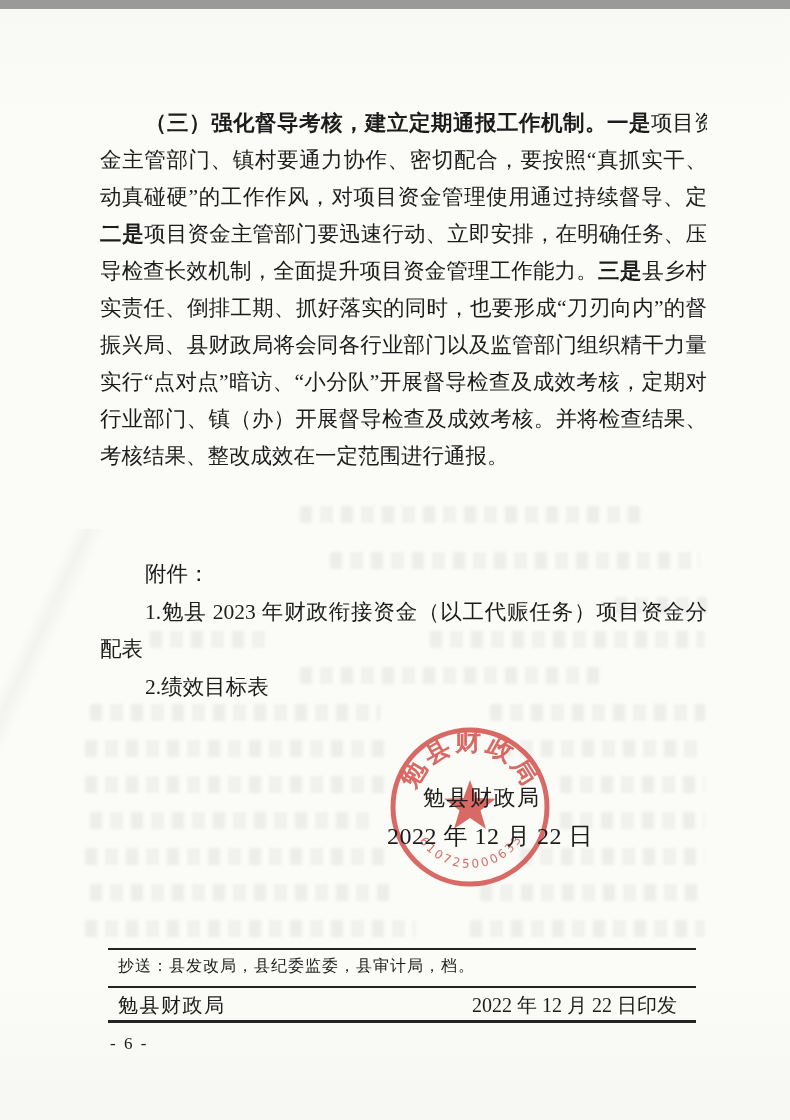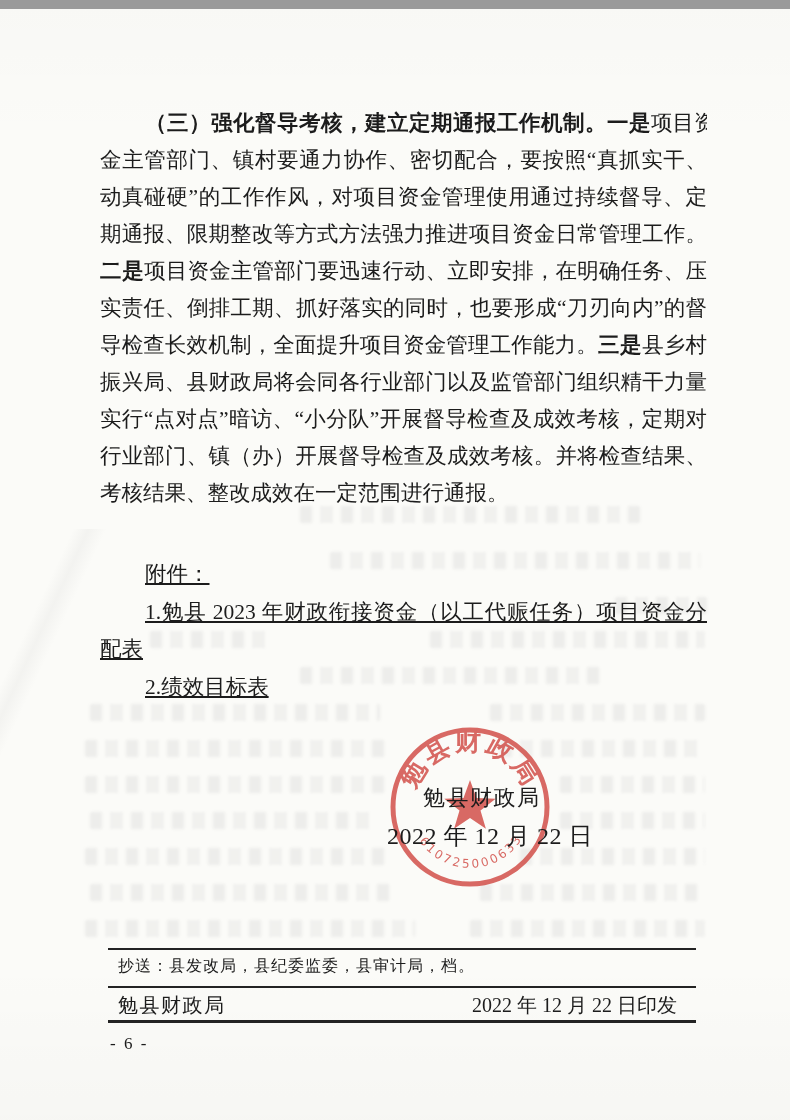--- a/index.html
+++ b/index.html
@@ -23,21 +23,21 @@
   .bline {
     font-size:21.5px; line-height:37px; height:37px;
     text-align:justify; overflow:hidden; white-space:nowrap;
   }
   .bline.full { text-align:justify; text-align-last:justify; }
   .bline.noj  { text-align:left; text-align-last:auto; }
   .bline.indent { text-indent:45px; }
   .b { font-family:"Liberation Sans","DejaVu Sans",sans-serif; font-weight:700; letter-spacing:0.5px; }
 
   
-  .attachments { position:absolute; left:100px; top:547px; width:607px; z-index:3;text-decoration:underline; }
+  .attachments { position:absolute; left:100px; top:547px; width:607px; z-index:3; }
   .attachments .bline { line-height:37.5px; height:37.5px; }
 
   
   .sig-org  { position:absolute; left:423px; top:774px; font-size:22px; letter-spacing:1.5px; z-index:4; }
   .sig-date { position:absolute; left:387px; top:811px; font-size:24px; letter-spacing:0.5px; z-index:4; }
   .seal { position:absolute; left:375px; top:703px; width:190px; height:190px; z-index:2; opacity:0.82; }
   .seal-name { font-size:26px; font-family:"Liberation Sans","DejaVu Sans",sans-serif; font-weight:700; letter-spacing:3px; }
   .seal-code { font-size:12px; font-family:"DejaVu Sans",sans-serif; letter-spacing:2.6px; }
 
   
@@ -89,24 +89,23 @@
   <div class="bleed" style="left:520px; top:839px; width:185px;"></div>
   <div class="bleed" style="left:90px;  top:875px; width:300px;"></div>
   <div class="bleed" style="left:480px; top:875px; width:225px;"></div>
   <div class="bleed" style="left:85px;  top:911px; width:330px;"></div>
   <div class="bleed" style="left:470px; top:911px; width:235px;"></div>
 
   <div class="bodytext">
     <div class="bline full indent"><span class="b">（三）强化督导考核，建立定期通报工作机制。一是</span><span>项目资</span></div>
     <div class="bline full"><span>金主管部门、镇村要通力协作、密切配合，要按照“真抓实干、</span></div>
     <div class="bline full"><span>动真碰硬”的工作作风，对项目资金管理使用通过持续督导、定</span></div>
-    <div class="bline full"><span>期通报、限期整改等方式方法强力推进项目资金日常管理工作。</span></div>
     <div class="bline full"><span class="b">二是</span><span>项目资金主管部门要迅速行动、立即安排，在明确任务、压</span></div>
+    <div class="bline full"><span>导检查长效机制，全面提升项目资金管理工作能力。</span><span class="b">三是</span><span>县乡村</span></div>
     <div class="bline full"><span>实责任、倒排工期、抓好落实的同时，也要形成“刀刃向内”的督</span></div>
-    <div class="bline full"><span>导检查长效机制，全面提升项目资金管理工作能力。</span><span class="b">三是</span><span>县乡村</span></div>
     <div class="bline full"><span>振兴局、县财政局将会同各行业部门以及监管部门组织精干力量</span></div>
     <div class="bline full"><span>实行“点对点”暗访、“小分队”开展督导检查及成效考核，定期对</span></div>
     <div class="bline full"><span>行业部门、镇（办）开展督导检查及成效考核。并将检查结果、</span></div>
     <div class="bline noj"><span>考核结果、整改成效在一定范围进行通报。</span></div>
   </div>
 
   <div class="attachments">
     <div class="bline noj indent">附件：</div>
     <div class="bline full indent">1.勉县 2023 年财政衔接资金（以工代赈任务）项目资金分</div>
     <div class="bline noj">配表</div>

